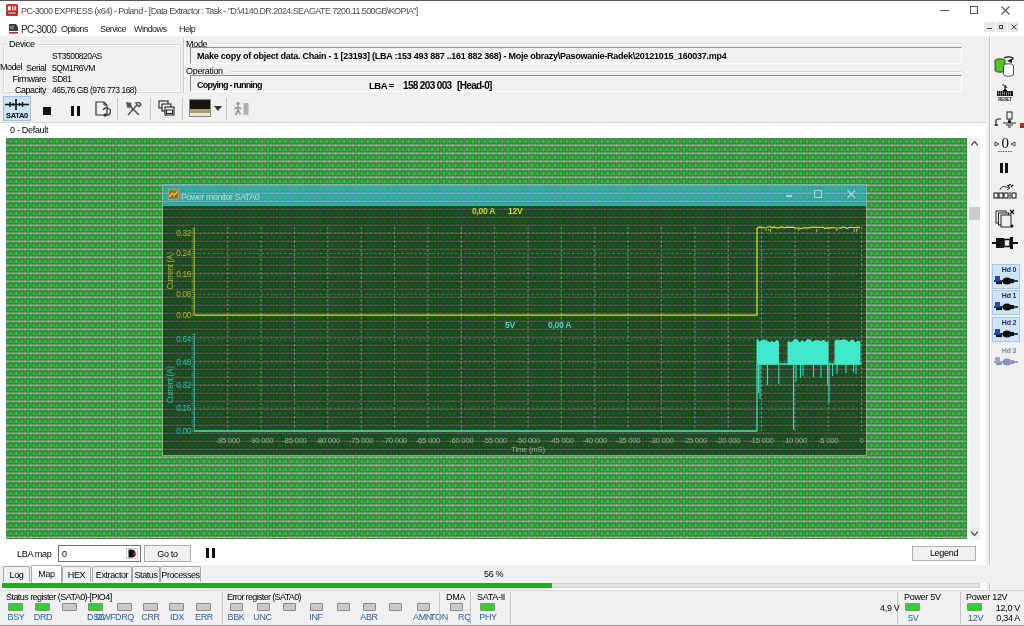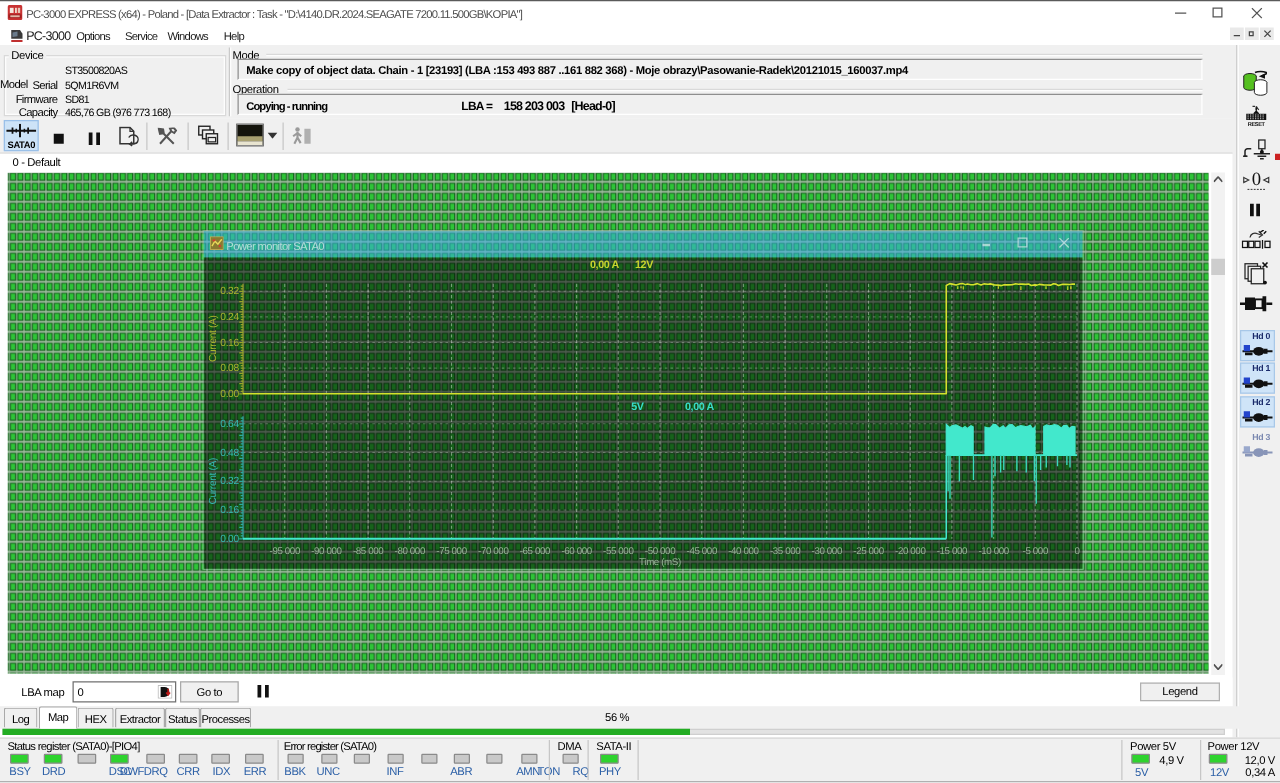--- a/index.html
+++ b/index.html
@@ -302,21 +302,21 @@
 <div class="abs blue" style="left:443px;top:612px;width:28px;text-align:right;">RQ</div>
 <div class="led ledg" style="left:480px;top:603px;"></div>
 <div class="abs blue" style="left:474px;top:612px;width:28px;text-align:center;">PHY</div>
 <div class="sep" style="left:222px;top:592px;height:32px;"></div>
 <div class="sep" style="left:439px;top:592px;height:32px;"></div>
 <div class="sep" style="left:470px;top:592px;height:32px;"></div>
 <div class="sep" style="left:510px;top:592px;height:32px;"></div>
 <div class="sep" style="left:897px;top:592px;height:32px;"></div>
 <div class="sep" style="left:960px;top:592px;height:32px;"></div>
 <div class="led ledg" style="left:905px;top:603px;"></div>
-<div class="abs" style="left:914px;top:603px;width:33px;text-align:right;letter-spacing:-0.3px;">4,9 V</div>
+<div class="abs" style="left:880px;top:603px;width:33px;letter-spacing:-0.3px;">4,9 V</div>
 <div class="abs blue" style="left:908px;top:613px;">5V</div>
 <div class="abs" style="left:920px;top:613px;width:38px;text-align:right;letter-spacing:-0.3px;margin-top:44px;">0,57 A</div>
 <div class="led ledg" style="left:967px;top:603px;"></div>
 <div class="abs" style="left:985px;top:603px;width:35px;text-align:right;letter-spacing:-0.3px;">12,0 V</div>
 <div class="abs blue" style="left:968px;top:613px;">12V</div>
 <div class="abs" style="left:982px;top:613px;width:38px;text-align:right;letter-spacing:-0.3px;">0,34 A</div>
 
 <div class="abs" style="left:163px;top:185px;width:703px;height:270px;outline:1px solid rgba(190,215,205,0.45);padding-left:48px;">
 <div class="abs" style="left:0;top:0;width:703px;height:21px;background:rgba(52,176,232,0.55);"></div>
 <div class="abs" style="left:0;top:21px;width:703px;height:249px;background:rgba(0,0,0,0.50);"></div>

